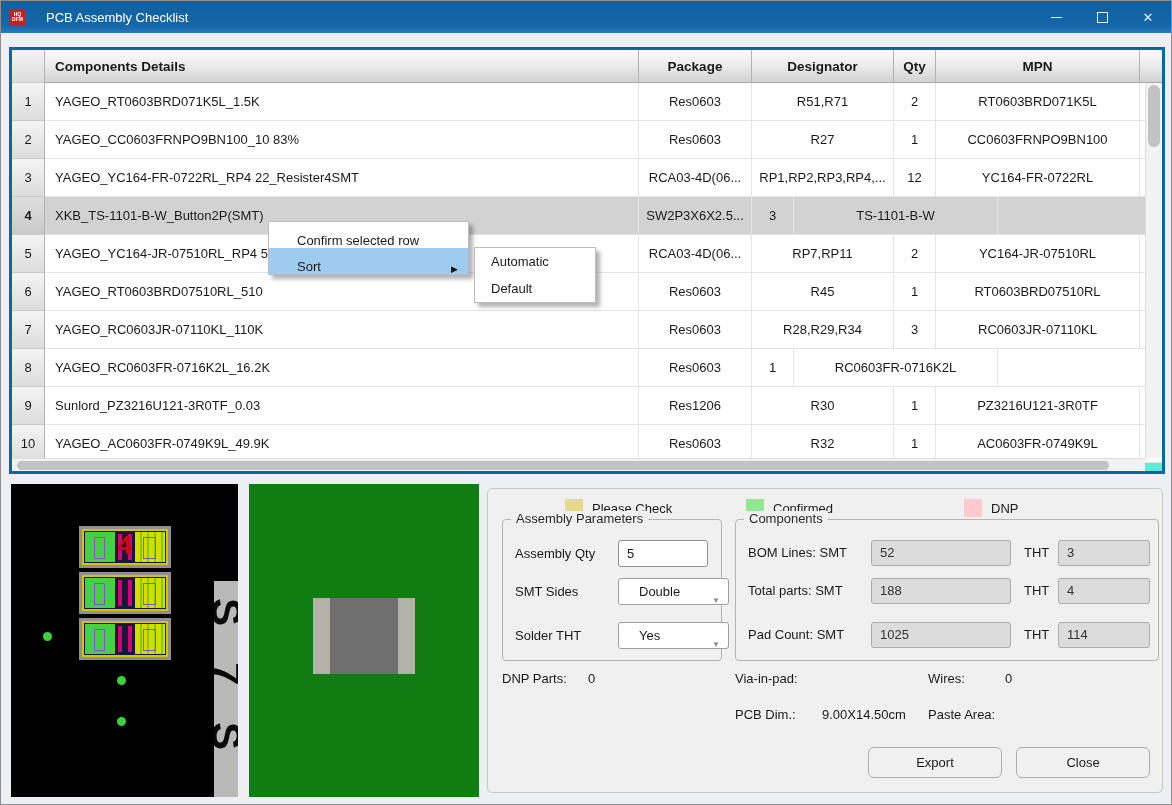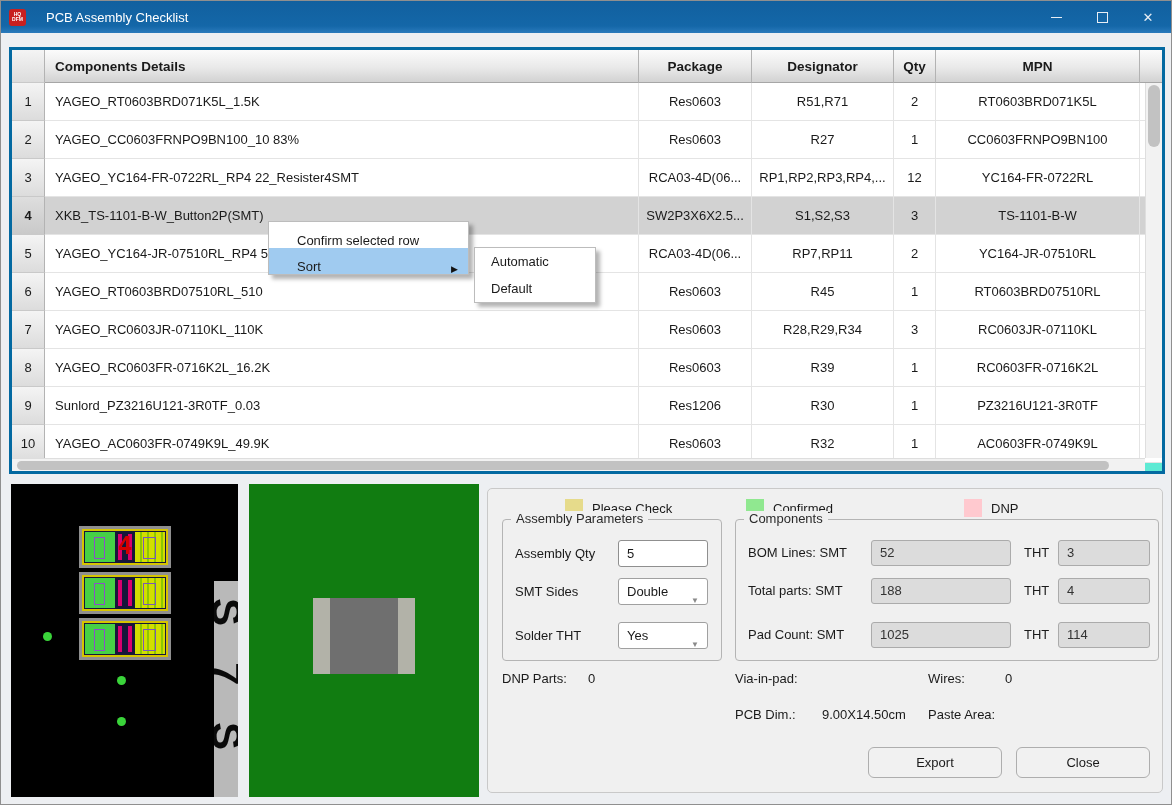--- a/index.html
+++ b/index.html
@@ -88,22 +88,22 @@
 
   .groupbox { position:absolute; top:30px; height:142px; border:1px solid #b4b4b4; border-radius:4px; }
   .gb-params { left:14px; width:220px; }
   .gb-comp { left:247px; width:424px; }
   .gb-title { position:absolute; top:-9px; left:8px; background:#f0f0f0; padding:0 5px; color:#2a2a2a; }
 
   .frm-label { position:absolute; left:12px; height:27px; line-height:27px; }
   .r0 { top:20px; } .r1 { top:58px; } .r2 { top:102px; }
   .txt-input { position:absolute; left:115px; width:90px; height:27px; background:#ffffff;
                border:1px solid #8f8f8f; border-radius:3px; padding-left:8px; line-height:25px; }
-  .dropdown { position:absolute; left:115px; width:90px; height:27px; background:#ffffff;
-              border:1px solid #a0a0a0; border-radius:3px; padding-left:8px; line-height:25px; }
+  .dropdown { position:absolute; left:115px; width:111px; height:27px; background:#ffffff;
+              border:1px solid #a0a0a0; border-radius:3px; padding-left:20px; line-height:25px; }
   .dd-arrow { position:absolute; right:8px; top:9px; font-size:8px; color:#8a8a8a; }
 
   .comp-label { position:absolute; left:12px; height:26px; line-height:26px; }
   .comp-smt { position:absolute; left:135px; width:140px; height:26px; background:#dcdcdc;
               border:1px solid #ababab; border-radius:3px; padding-left:8px; line-height:24px; color:#333; }
   .comp-thtl { position:absolute; left:288px; height:26px; line-height:26px; }
   .comp-tht { position:absolute; left:322px; width:92px; height:26px; background:#dcdcdc;
               border:1px solid #ababab; border-radius:3px; padding-left:8px; line-height:24px; color:#333; }
 
   .stat { position:absolute; height:16px; line-height:16px; }
@@ -176,21 +176,20 @@
           <div class="td c-pkg">RCA03-4D(06...</div>
           <div class="td c-des">RP1,RP2,RP3,RP4,...</div>
           <div class="td c-qty">12</div>
           <div class="td c-mpn">YC164-FR-0722RL</div>
           <div class="td c-fill"></div>
         </div>
         <div class="trow selected">
           <div class="td c-num">4</div>
           <div class="td c-det">XKB_TS-1101-B-W_Button2P(SMT)</div>
           <div class="td c-pkg">SW2P3X6X2.5...</div>
-          <div class="td c-des">S1,S2,S3</div>
           <div class="td c-qty">3</div>
           <div class="td c-mpn">TS-1101-B-W</div>
           <div class="td c-fill"></div>
         </div>
         <div class="trow">
           <div class="td c-num">5</div>
           <div class="td c-det">YAGEO_YC164-JR-07510RL_RP4 5</div>
           <div class="td c-pkg">RCA03-4D(06...</div>
           <div class="td c-des">RP7,RP11</div>
           <div class="td c-qty">2</div>
@@ -212,21 +211,20 @@
           <div class="td c-pkg">Res0603</div>
           <div class="td c-des">R28,R29,R34</div>
           <div class="td c-qty">3</div>
           <div class="td c-mpn">RC0603JR-07110KL</div>
           <div class="td c-fill"></div>
         </div>
         <div class="trow">
           <div class="td c-num">8</div>
           <div class="td c-det">YAGEO_RC0603FR-0716K2L_16.2K</div>
           <div class="td c-pkg">Res0603</div>
-          <div class="td c-des">R39</div>
           <div class="td c-qty">1</div>
           <div class="td c-mpn">RC0603FR-0716K2L</div>
           <div class="td c-fill"></div>
         </div>
         <div class="trow">
           <div class="td c-num">9</div>
           <div class="td c-det">Sunlord_PZ3216U121-3R0TF_0.03</div>
           <div class="td c-pkg">Res1206</div>
           <div class="td c-des">R30</div>
           <div class="td c-qty">1</div>

